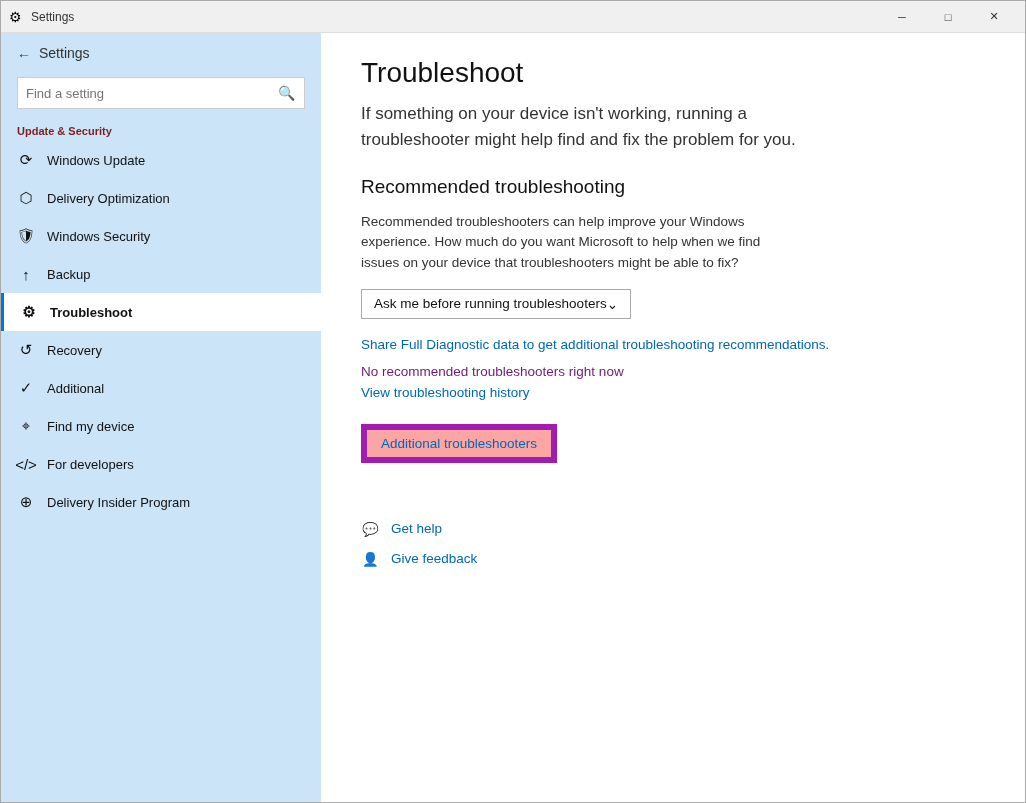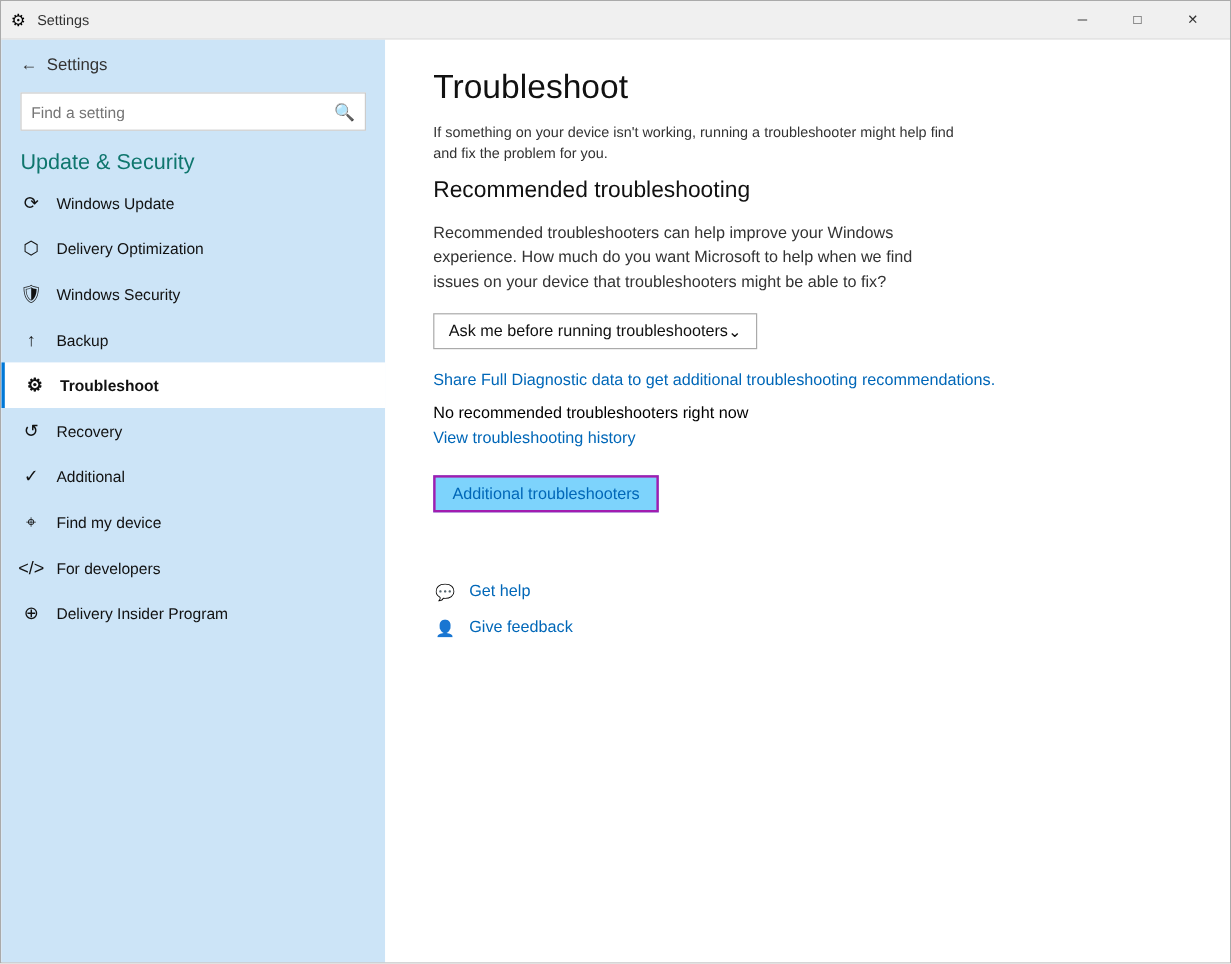--- a/index.html
+++ b/index.html
@@ -90,23 +90,23 @@
       gap: 16px;
     }
     .search-box input {
       border: none;
       outline: none;
       flex: 1;
       font-size: 13px;
       background: transparent;
     }
     .sidebar-section-title {
-      font-size: 18px;
-      font-weight: 400;
-      color: #0f766e;
+      font-size: 11px;
+      font-weight: 700;
+      color: #7f1d1d;
       padding: 8px 16px 4px;
     }
     .sidebar-item {
       display: flex;
       align-items: center;
       padding: 10px 16px;
       cursor: pointer;
       gap: 12px;
       color: #111;
       font-size: 13px;
@@ -132,23 +132,23 @@
       overflow-y: auto;
       background: #fff;
     }
     .page-title {
       font-size: 28px;
       font-weight: 300;
       color: #111;
       margin-bottom: 12px;
     }
     .page-desc {
-      font-size: 12px;
-      color: #333;
-      margin-bottom: 11px;
+      font-size: 17px;
+      color: #333;
+      margin-bottom: 24px;
       line-height: 1.5;
       max-width: 440px;
     }
     .section-title {
       font-size: 19px;
       font-weight: 400;
       color: #111;
       margin-bottom: 14px;
     }
     .section-desc {
@@ -174,44 +174,44 @@
     .share-link {
       color: #0067b8;
       font-size: 13.5px;
       cursor: pointer;
       text-decoration: none;
       margin-bottom: 12px;
       display: block;
     }
     .no-troubleshooters {
       font-size: 13.5px;
-      color: #000000;
+      color: #701a75;
       margin-bottom: 6px;
     }
     .last-checked {
       font-size: 13.5px;
       color: #333;
       margin-bottom: 28px;
     }
     .view-history-link {
       color: #0067b8;
       font-size: 13.5px;
       cursor: pointer;
       text-decoration: none;
       display: block;
       margin-bottom: 24px;
     }
     .additional-btn {
       display: inline-block;
-      border: 2px solid #a21caf;
+      border: 6px solid #a21caf;
       color: #0067b8;
       font-size: 13.5px;
       padding: 6px 14px;
       cursor: pointer;
-      background: #7dd3fc;
+      background: #fca5a5;
       margin-bottom: 28px;
     }
     .bottom-links {
       display: flex;
       flex-direction: column;
       gap: 10px;
     }
     .bottom-link {
       display: flex;
       align-items: center;

